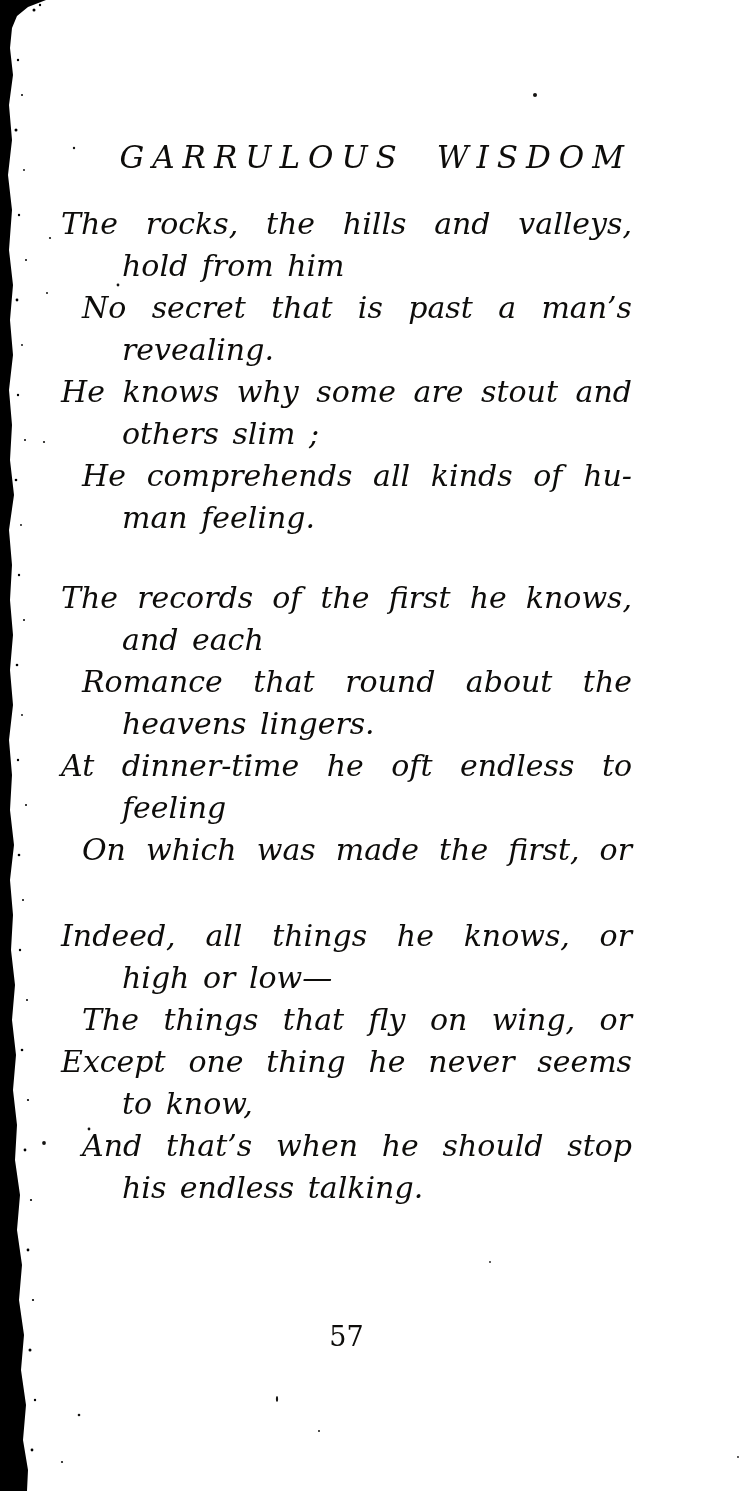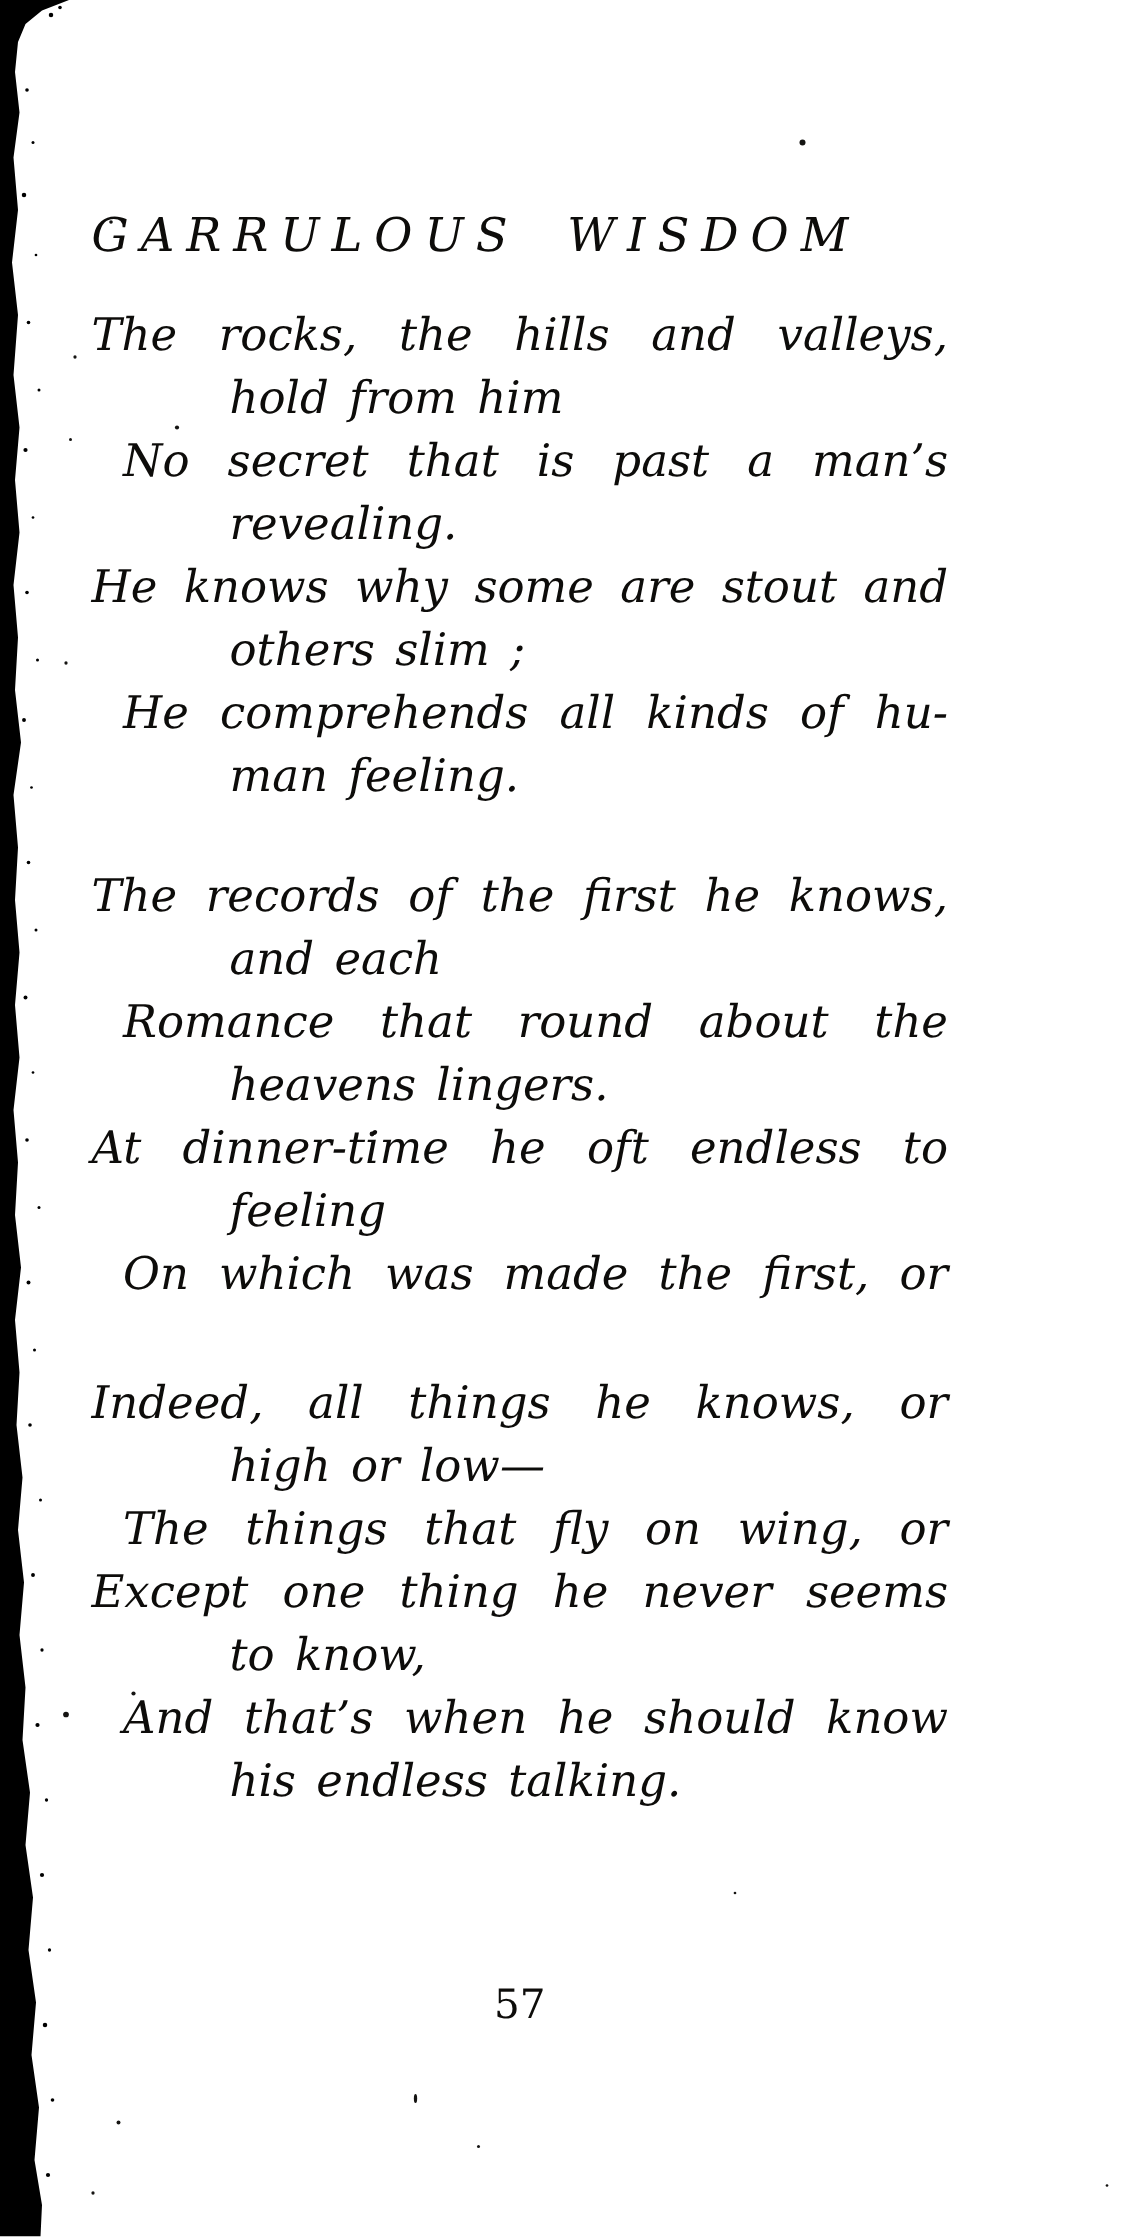--- a/index.html
+++ b/index.html
@@ -28,41 +28,41 @@
     width: 571px;
   }
   .poem-title {
     margin-top: 137px;
     height: 40px;
     line-height: 40px;
     font-style: italic;
     font-size: 31px;
     letter-spacing: 8px;
     word-spacing: 14px;
-    text-align: left;
+    text-align: right;
     white-space: nowrap;
   }
   .poem {
     margin-top: 26px;
     font-size: 30px;
     line-height: 42px;
   }
   .stanza-gap-1 { margin-top: 38px; }
   .stanza-gap-2 { margin-top: 44px; }
   .line {
     word-spacing: 4px;
     font-style: italic;
   }
   .line.j {
     text-align: justify;
     text-align-last: justify;
   }
   .line.i0 { margin-left: 0; }
   .line.i1 { margin-left: 21px; }
-  .line.i2 { margin-left: 92px; }
+  .line.i2 { margin-left: 61px; }
   .page-number {
     position: absolute;
     left: 61px;
     top: 1294px;
     width: 571px;
     text-align: center;
     font-size: 27px;
     line-height: 30px;
     margin-top: 28px;
   }
@@ -156,19 +156,19 @@
         <div class="line i0 j">At dinner-time he oft endless to</div>
         <div class="line i2">feeling</div>
         <div class="line i1 j">On which was made the first, or</div>
       </div>
       <div class="stanza stanza-gap-2">
         <div class="line i0 j">Indeed, all things he knows, or</div>
         <div class="line i2">high or low—</div>
         <div class="line i1 j">The things that fly on wing, or</div>
         <div class="line i0 j">Except one thing he never seems</div>
         <div class="line i2">to know,</div>
-        <div class="line i1 j">And that’s when he should know</div>
+        <div class="line i1 j">And that’s when he should stop</div>
         <div class="line i2">his endless talking.</div>
       </div>
     </div>
 </div>
 
 <div class="page-number">57</div>
 
 </body></html>

